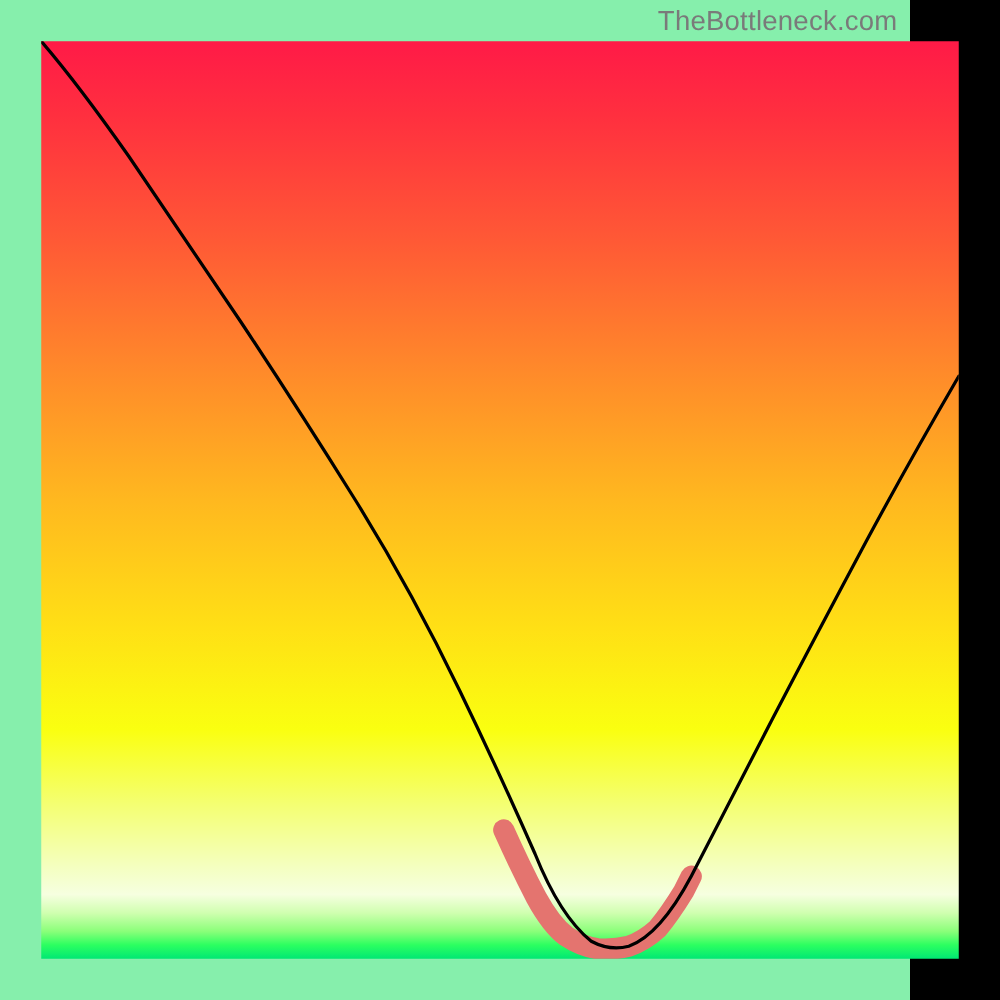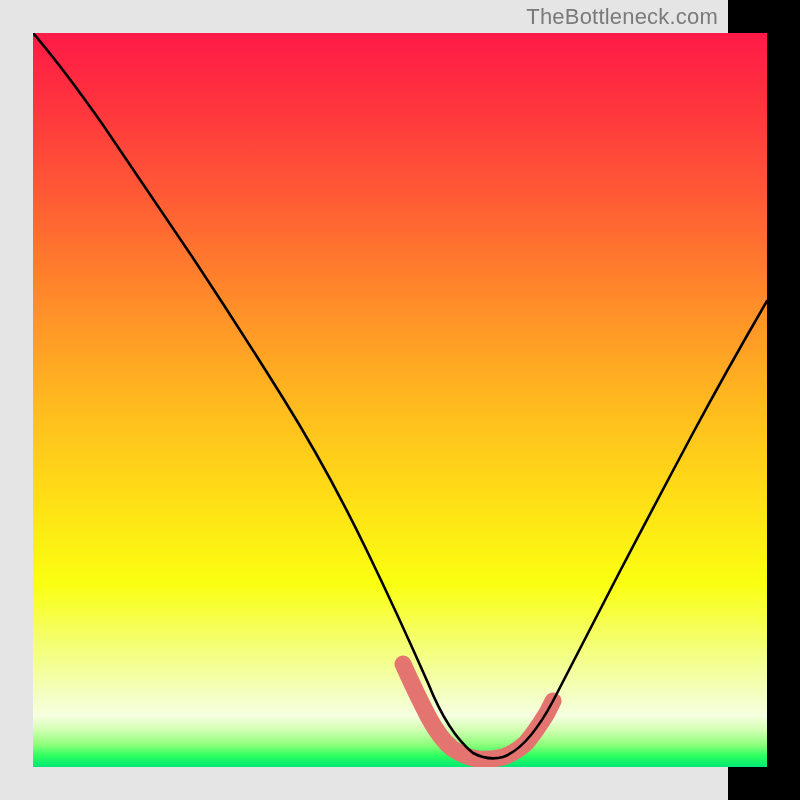--- a/index.html
+++ b/index.html
@@ -8,21 +8,21 @@
     width: 800px;
     height: 800px;
     overflow: hidden;
     background: #000;
     font-family: Arial, Helvetica, sans-serif;
   }
   .frame {
     position: relative;
     width: 728px;
     height: 800px;
-    background: #e5e5e5;
+    background: #86efac;
   }
   .plot-area {
     position: absolute;
     left: 33px;
     top: 33px;
     width: 734px;
     height: 734px;
     background: linear-gradient(
       to bottom,
       #ff1a47 0%,

